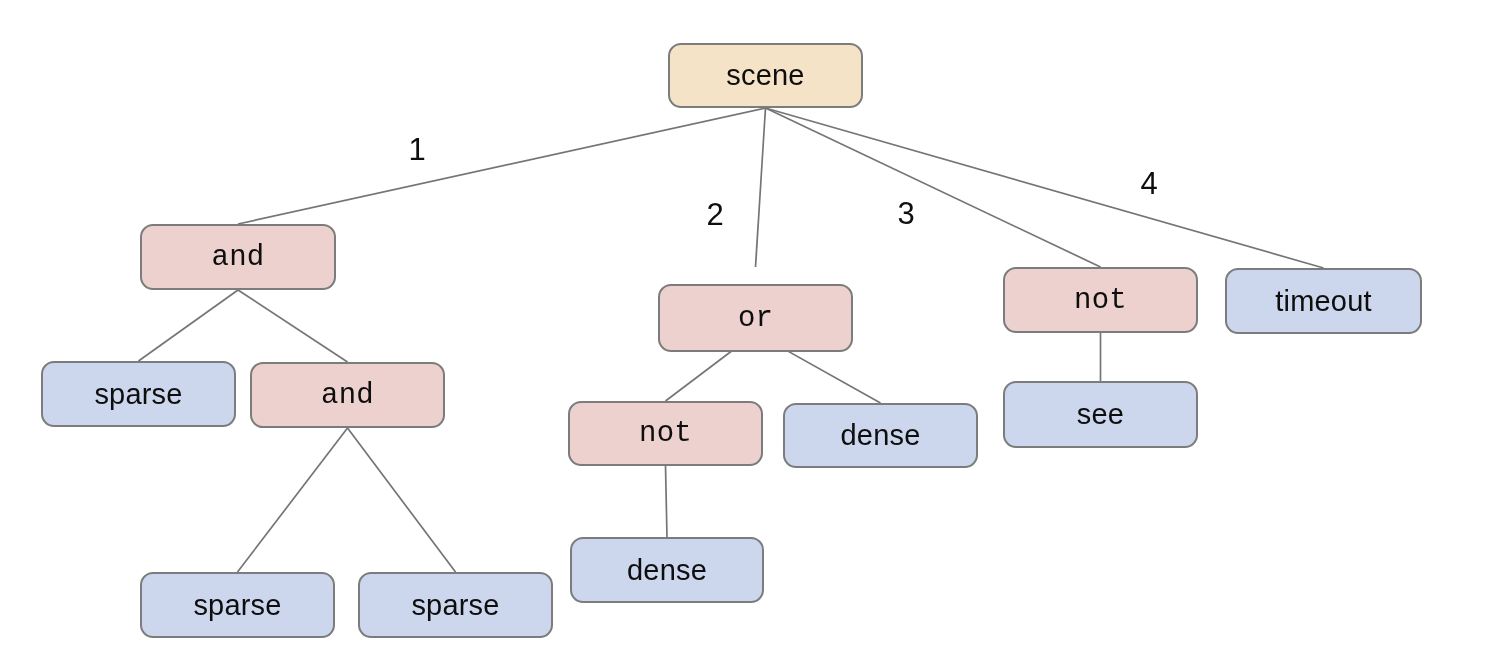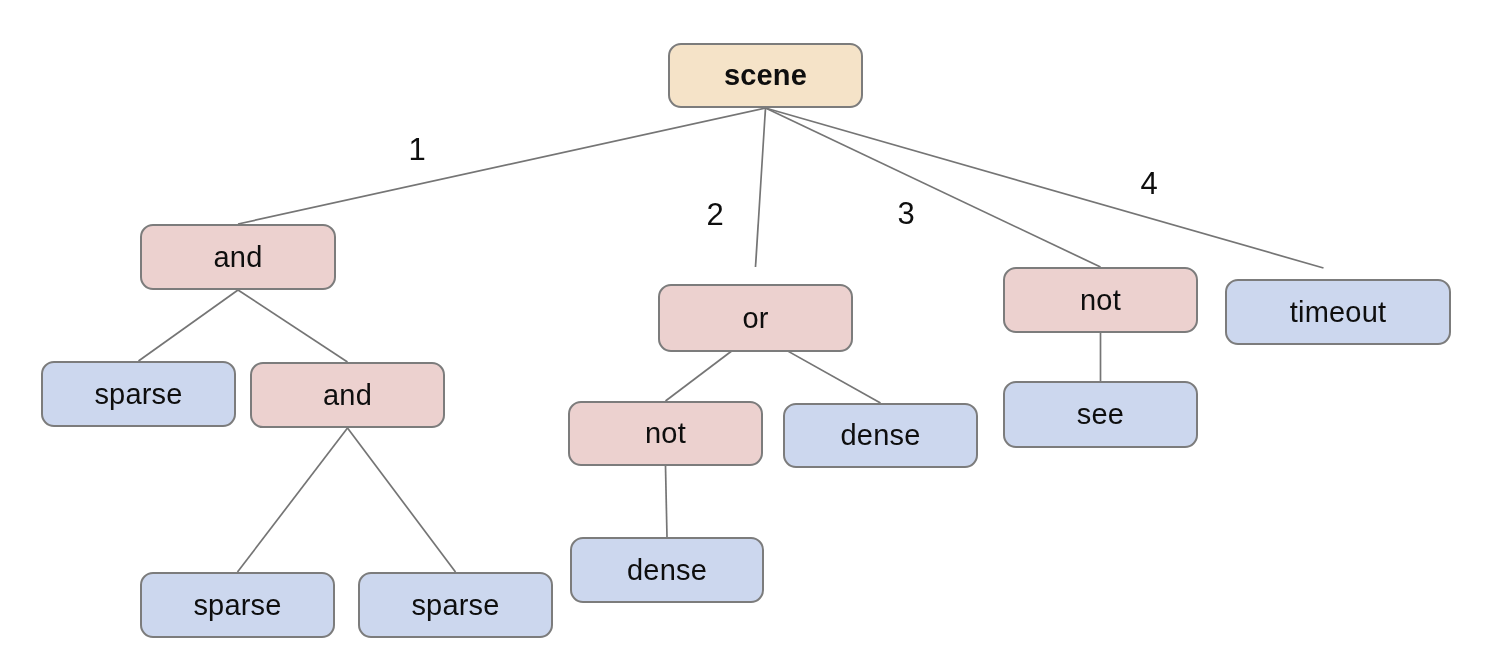--- a/index.html
+++ b/index.html
@@ -28,21 +28,21 @@
     border: 2px solid #7c7c7c;
     border-radius: 13px;
     display: flex;
     align-items: center;
     justify-content: center;
     font-size: 29px;
     color: #0e0e0e;
     letter-spacing: 0.2px;
   }
   .node.root     { background: #f5e3c8; }
-  .node.operator { background: #ecd1cf; }
+  .node.operator { background: #ecd1cf; font-family: Liberation Mono, monospace; }
   .node.leaf     { background: #ccd7ee; }
   .edge-label {
     position: absolute;
     transform: translate(-50%, -50%);
     font-size: 31px;
     color: #0e0e0e;
     line-height: 1;
     white-space: nowrap;
   }
 </style>
@@ -58,33 +58,33 @@
       <line x1="238" y1="290" x2="138.5" y2="361" stroke="#757575" stroke-width="1.7"></line>
       <line x1="238" y1="290" x2="347.5" y2="362" stroke="#757575" stroke-width="1.7"></line>
       <line x1="347.5" y1="428" x2="237.5" y2="572" stroke="#757575" stroke-width="1.7"></line>
       <line x1="347.5" y1="428" x2="455.5" y2="572" stroke="#757575" stroke-width="1.7"></line>
       <line x1="755.5" y1="333" x2="665.5" y2="401" stroke="#757575" stroke-width="1.7"></line>
       <line x1="755.5" y1="333" x2="880.5" y2="403" stroke="#757575" stroke-width="1.7"></line>
       <line x1="665.5" y1="466" x2="667" y2="537" stroke="#757575" stroke-width="1.7"></line>
       <line x1="1100.5" y1="333" x2="1100.5" y2="401" stroke="#757575" stroke-width="1.7"></line>
     </svg>
   <div id="node-layer">
-      <div class="node root" style="left: 668px; top: 43px; width: 195px; height: 65px; font-weight: bold;">
+      <div class="node root" style="left: 668px; top: 43px; width: 195px; height: 65px;">
         <span>scene</span>
       </div>
       <div class="node operator" style="left: 140px; top: 224px; width: 196px; height: 66px;">
         <span>and</span>
       </div>
       <div class="node operator" style="left: 658px; top: 284px; width: 195px; height: 68px;">
         <span>or</span>
       </div>
       <div class="node operator" style="left: 1003px; top: 267px; width: 195px; height: 66px;">
         <span>not</span>
       </div>
-      <div class="node leaf" style="left: 1225px; top: 279px; width: 226px; height: 66px;">
+      <div class="node leaf" style="left: 1225px; top: 268px; width: 197px; height: 66px;">
         <span>timeout</span>
       </div>
       <div class="node leaf" style="left: 41px; top: 361px; width: 195px; height: 66px;">
         <span>sparse</span>
       </div>
       <div class="node operator" style="left: 250px; top: 362px; width: 195px; height: 66px;">
         <span>and</span>
       </div>
       <div class="node operator" style="left: 568px; top: 401px; width: 195px; height: 65px;">
         <span>not</span>

